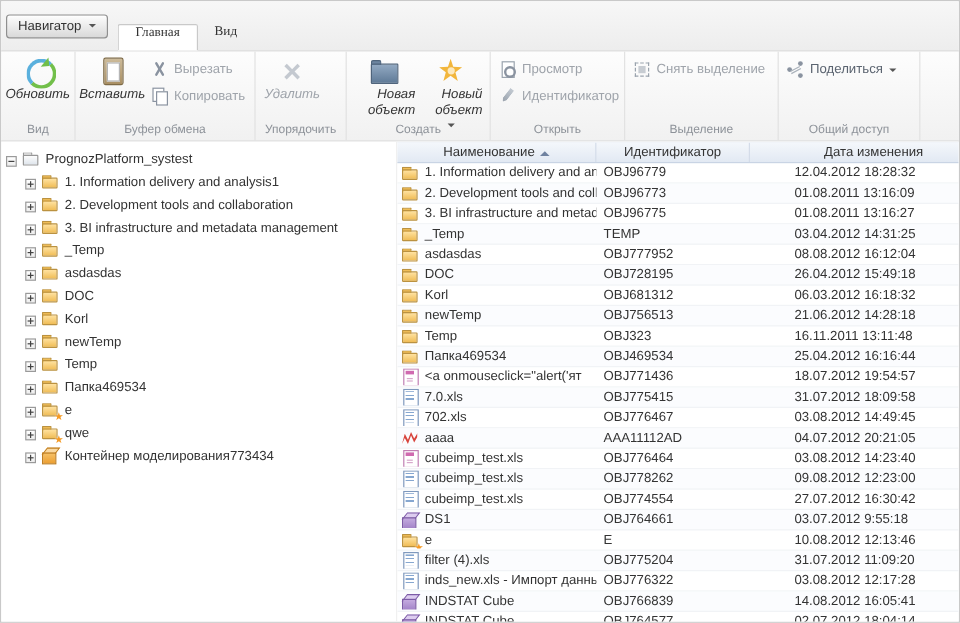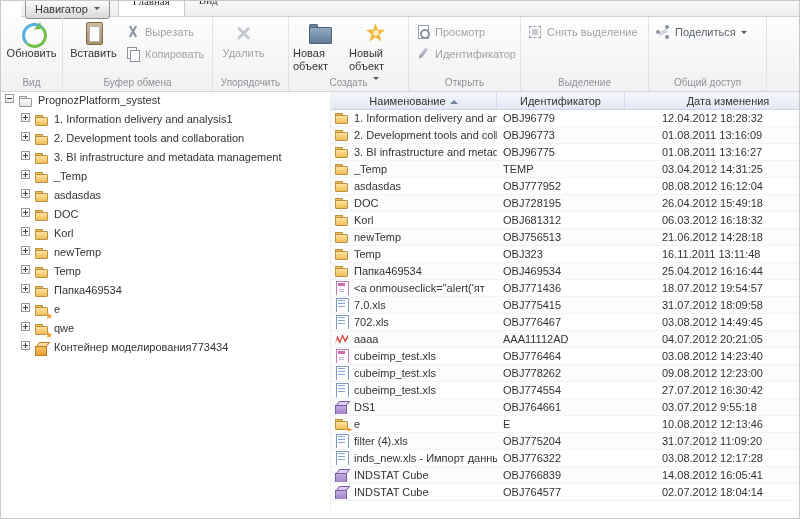--- a/index.html
+++ b/index.html
@@ -5,23 +5,23 @@
   * { box-sizing: border-box; margin: 0; padding: 0; }
   html,body { width:800px; height:519px; overflow:hidden; }
   body {
     font-family:"Liberation Sans", sans-serif;
     font-size:11px; color:#333; background:#fff;
     border:1px solid #c9c9c9;
   }
 
   
   .tabstrip {
-    height:16px; background:linear-gradient(#f7f7f7,#ededed);
+    height:42px; background:linear-gradient(#f7f7f7,#ededed);
     border-bottom:1px solid #d2d2d2;
-    display:flex; align-items:center; padding-left:4px;margin-left:20px;
+    display:flex; align-items:center; padding-left:4px;
   }
   .app-btn {
     height:20px; padding:0 9px; margin-right:8px;
     border:1px solid #8f8f8f; border-radius:3px;
     background:linear-gradient(#fdfdfd,#d9d9d9);
     display:flex; align-items:center; gap:6px; color:#333; cursor:default;
     box-shadow:0 1px 0 rgba(255,255,255,.7) inset;
   }
   .tabs { display:flex; align-self:flex-end; height:22px; }
   .tab {
@@ -42,21 +42,21 @@
   .rgroup.filler { flex:1; border-right:none; }
   .rbtns { height:59px; display:flex; align-items:flex-start; padding:2px 3px 0 3px; gap:1px; }
   .rlabel { height:15px; line-height:14px; font-size:10px; color:#8d9299; text-align:center; }
   .g-view{width:62px} .g-clip{width:150px} .g-arr{width:76px} .g-create{width:120px}
   .g-open{width:112px} .g-sel{width:128px} .g-share{width:118px}
 
   .btn-big {
     width:55px; display:flex; flex-direction:column; align-items:center;
     padding:3px 1px 1px 1px; gap:3px; border-radius:2px; cursor:default;
   }
-  .btn-big .lbl { text-align:left; line-height:1.15; }
+  .btn-big .lbl { text-align:right; line-height:1.15;font-style:italic; }
   .btn-big .lblwrap { display:flex; align-items:flex-start; justify-content:center; gap:2px; flex-wrap:wrap; }
   .vcol { display:flex; flex-direction:column; gap:4px; padding-top:4px; }
   .btn-small { display:flex; align-items:center; gap:5px; height:18px; padding:0 4px; border-radius:2px; cursor:default; }
   .dis { color:#9fa4ab; }
 
   
   .bi { position:relative; width:24px; height:22px; flex:none; }
   .bi.refresh::before {
     content:''; position:absolute; left:2px; top:1px; width:19px; height:19px;
     border:3px solid #5ab0dd; border-radius:50%;
@@ -136,21 +136,21 @@
     content:''; position:absolute; left:2px; top:6px; width:9px; height:1px;
     background:#aab2bb; transform:rotate(-28deg);
     box-shadow:0 2px 0 #aab2bb;
   }
 
   
   .content { display:flex; height:418px; background:#fff; }
 
   
   .tree { width:330px; flex:none; overflow:hidden; padding-top:2px; border-right:1px solid #f0f0f0; }
-  .titem { display:flex; align-items:flex-start; height:19px; gap:4px; padding-left:4px; white-space:nowrap; cursor:default; }
+  .titem { display:flex; align-items:flex-end; height:19px; gap:4px; padding-left:4px; white-space:nowrap; cursor:default; }
   .titem.child { padding-left:20px; }
   .exp {
     width:9px; height:9px; flex:none; position:relative;
     border:1px solid #9a9a9a; background:linear-gradient(#fff,#ededed);
   }
   .exp::before { content:''; position:absolute; left:1px; right:1px; top:50%; margin-top:-0.5px; height:1px; background:#444; }
   .exp.plus::after { content:''; position:absolute; top:1px; bottom:1px; left:50%; margin-left:-0.5px; width:1px; background:#444; }
 
   
   .grid { flex:1; display:flex; flex-direction:column; overflow:hidden;justify-content:space-between; }

